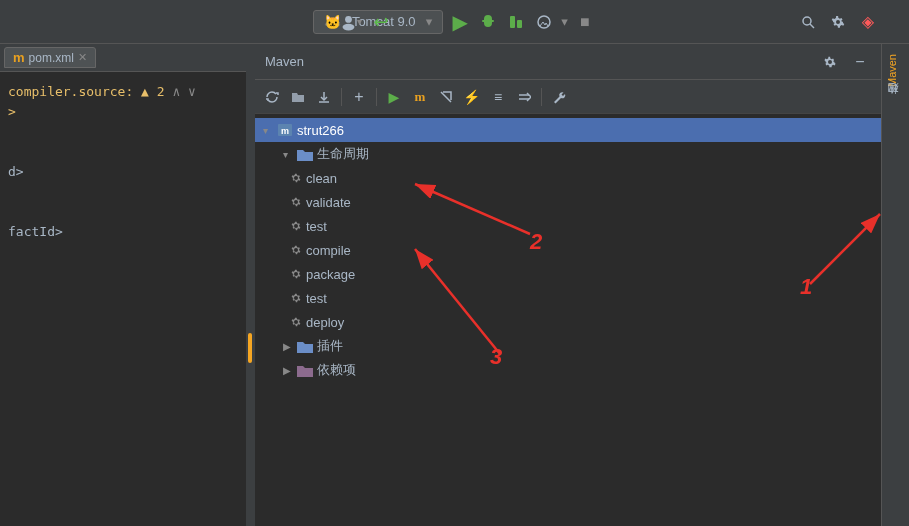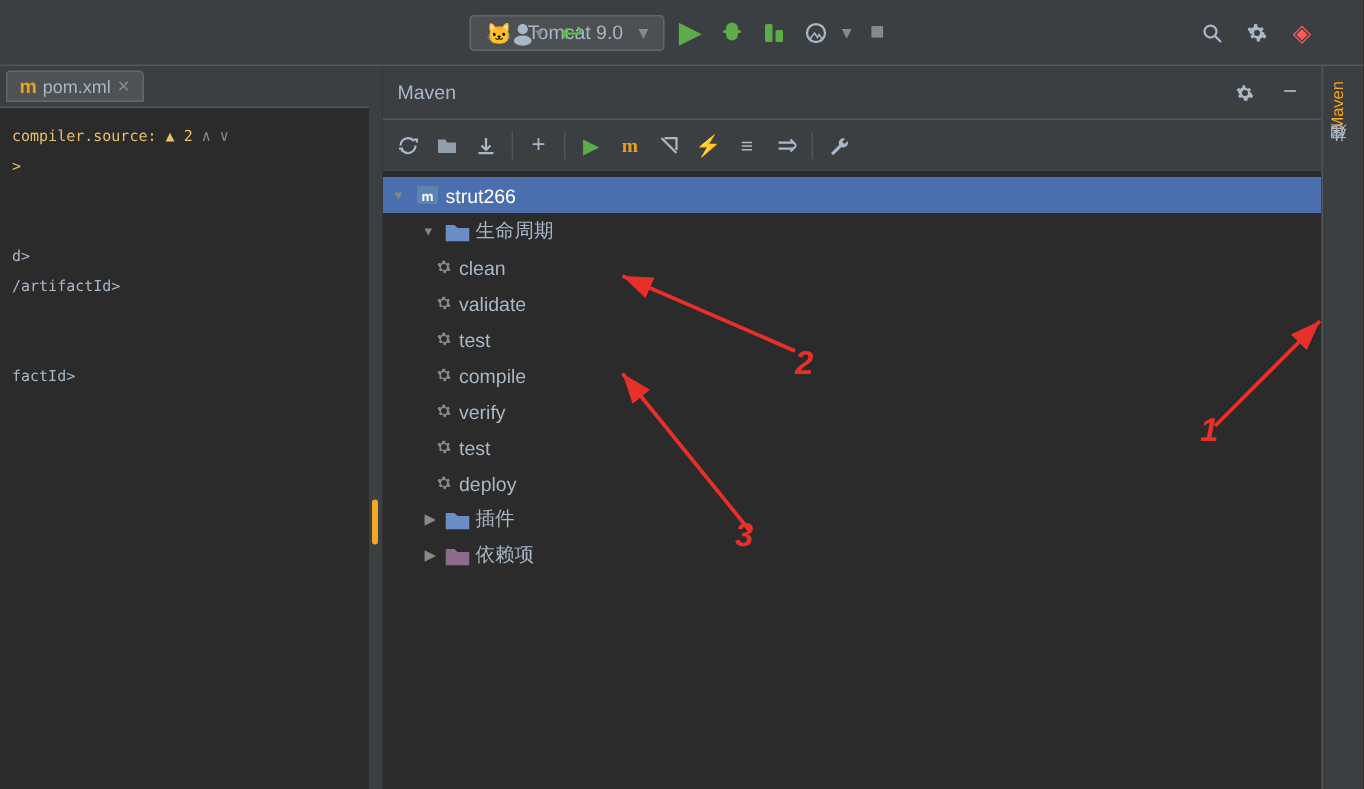--- a/index.html
+++ b/index.html
@@ -74,21 +74,21 @@
     .left-panel {
       width: 255px;
       background: #2b2b2b;
       border-right: 1px solid #3c3f41;
       overflow: hidden;
       position: relative;
     }
     .editor-content {
       padding: 10px 8px;
       font-family: 'Consolas', monospace;
-      font-size: 10px;
+      font-size: 13px;
       color: #a9b7c6;
     }
     .editor-line {
       line-height: 20px;
       white-space: nowrap;
     }
     .editor-tab-bar {
       background: #3c3f41;
       height: 28px;
       display: flex;
@@ -340,21 +340,20 @@
     <div class="editor-content">
       <div class="editor-line">
         <span style="color:#e8bf6a;">compiler.source:</span>
         <span style="color:#e8bf6a;"> ▲</span>
         <span style="color:#e8bf6a;">2</span>
         <span style="color:#888;"> ∧ ∨</span>
       </div>
       <div class="editor-line"><span style="color:#e8bf6a;">&gt;</span></div>
       <div class="editor-line" style="height:40px;"></div>
       <div class="editor-line"><span style="color:#a9b7c6;">d&gt;</span></div>
-      <div class="editor-line"><span style="color:#a9b7c6;">/artifactId&gt;</span></div>
       <div class="editor-line" style="height:40px;"></div>
       <div class="editor-line"><span style="color:#a9b7c6;">factId&gt;</span></div>
     </div>
     <div class="left-scrollbar">
       <div class="left-scroll-thumb"></div>
     </div>
   </div>
 
   <div class="maven-panel">
 
@@ -459,21 +458,21 @@
       <div class="tree-item level4">
         <svg width="12" height="12" viewBox="0 0 12 12" fill="#8a8a8a" style="flex-shrink:0;">
           <path d="M6 8a2 2 0 100-4 2 2 0 000 4zm3.5-2a3.5 3.5 0 01-.1.7l1 .8-.8 1.3-1.2-.5a3.5 3.5 0 01-1 .6l-.2 1.3H5.8l-.2-1.3a3.5 3.5 0 01-1-.6l-1.2.5-.8-1.3 1-.8A3.5 3.5 0 012.5 6a3.5 3.5 0 01.1-.7l-1-.8.8-1.3 1.2.5a3.5 3.5 0 011-.6L5 1.8h1.7l.2 1.3a3.5 3.5 0 011 .6l1.2-.5.8 1.3-1 .8A3.5 3.5 0 019.5 6z"></path>
         </svg>
         <span>compile</span>
       </div>
       <div class="tree-item level4">
         <svg width="12" height="12" viewBox="0 0 12 12" fill="#8a8a8a" style="flex-shrink:0;">
           <path d="M6 8a2 2 0 100-4 2 2 0 000 4zm3.5-2a3.5 3.5 0 01-.1.7l1 .8-.8 1.3-1.2-.5a3.5 3.5 0 01-1 .6l-.2 1.3H5.8l-.2-1.3a3.5 3.5 0 01-1-.6l-1.2.5-.8-1.3 1-.8A3.5 3.5 0 012.5 6a3.5 3.5 0 01.1-.7l-1-.8.8-1.3 1.2.5a3.5 3.5 0 011-.6L5 1.8h1.7l.2 1.3a3.5 3.5 0 011 .6l1.2-.5.8 1.3-1 .8A3.5 3.5 0 019.5 6z"></path>
         </svg>
-        <span>verify</span>
+        <span>package</span>
       </div>
       <div class="tree-item level4">
         <svg width="12" height="12" viewBox="0 0 12 12" fill="#8a8a8a" style="flex-shrink:0;">
           <path d="M6 8a2 2 0 100-4 2 2 0 000 4zm3.5-2a3.5 3.5 0 01-.1.7l1 .8-.8 1.3-1.2-.5a3.5 3.5 0 01-1 .6l-.2 1.3H5.8l-.2-1.3a3.5 3.5 0 01-1-.6l-1.2.5-.8-1.3 1-.8A3.5 3.5 0 012.5 6a3.5 3.5 0 01.1-.7l-1-.8.8-1.3 1.2.5a3.5 3.5 0 011-.6L5 1.8h1.7l.2 1.3a3.5 3.5 0 011 .6l1.2-.5.8 1.3-1 .8A3.5 3.5 0 019.5 6z"></path>
         </svg>
         <span>test</span>
       </div>
       <div class="tree-item level4">
         <svg width="12" height="12" viewBox="0 0 12 12" fill="#8a8a8a" style="flex-shrink:0;">
           <path d="M6 8a2 2 0 100-4 2 2 0 000 4zm3.5-2a3.5 3.5 0 01-.1.7l1 .8-.8 1.3-1.2-.5a3.5 3.5 0 01-1 .6l-.2 1.3H5.8l-.2-1.3a3.5 3.5 0 01-1-.6l-1.2.5-.8-1.3 1-.8A3.5 3.5 0 012.5 6a3.5 3.5 0 01.1-.7l-1-.8.8-1.3 1.2.5a3.5 3.5 0 011-.6L5 1.8h1.7l.2 1.3a3.5 3.5 0 011 .6l1.2-.5.8 1.3-1 .8A3.5 3.5 0 019.5 6z"></path>

